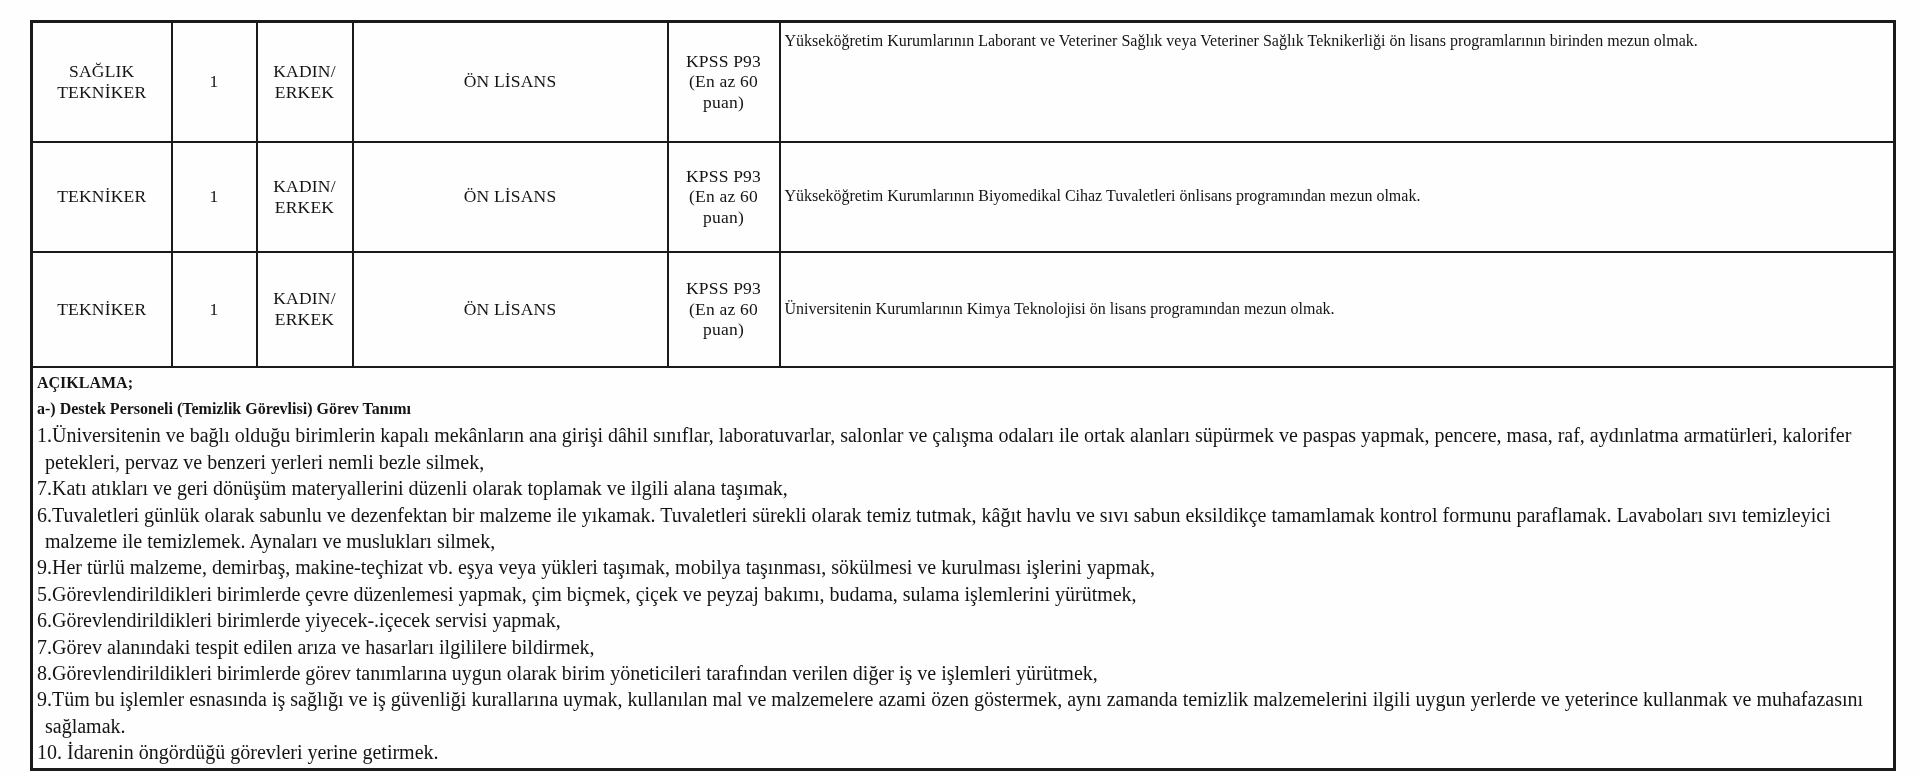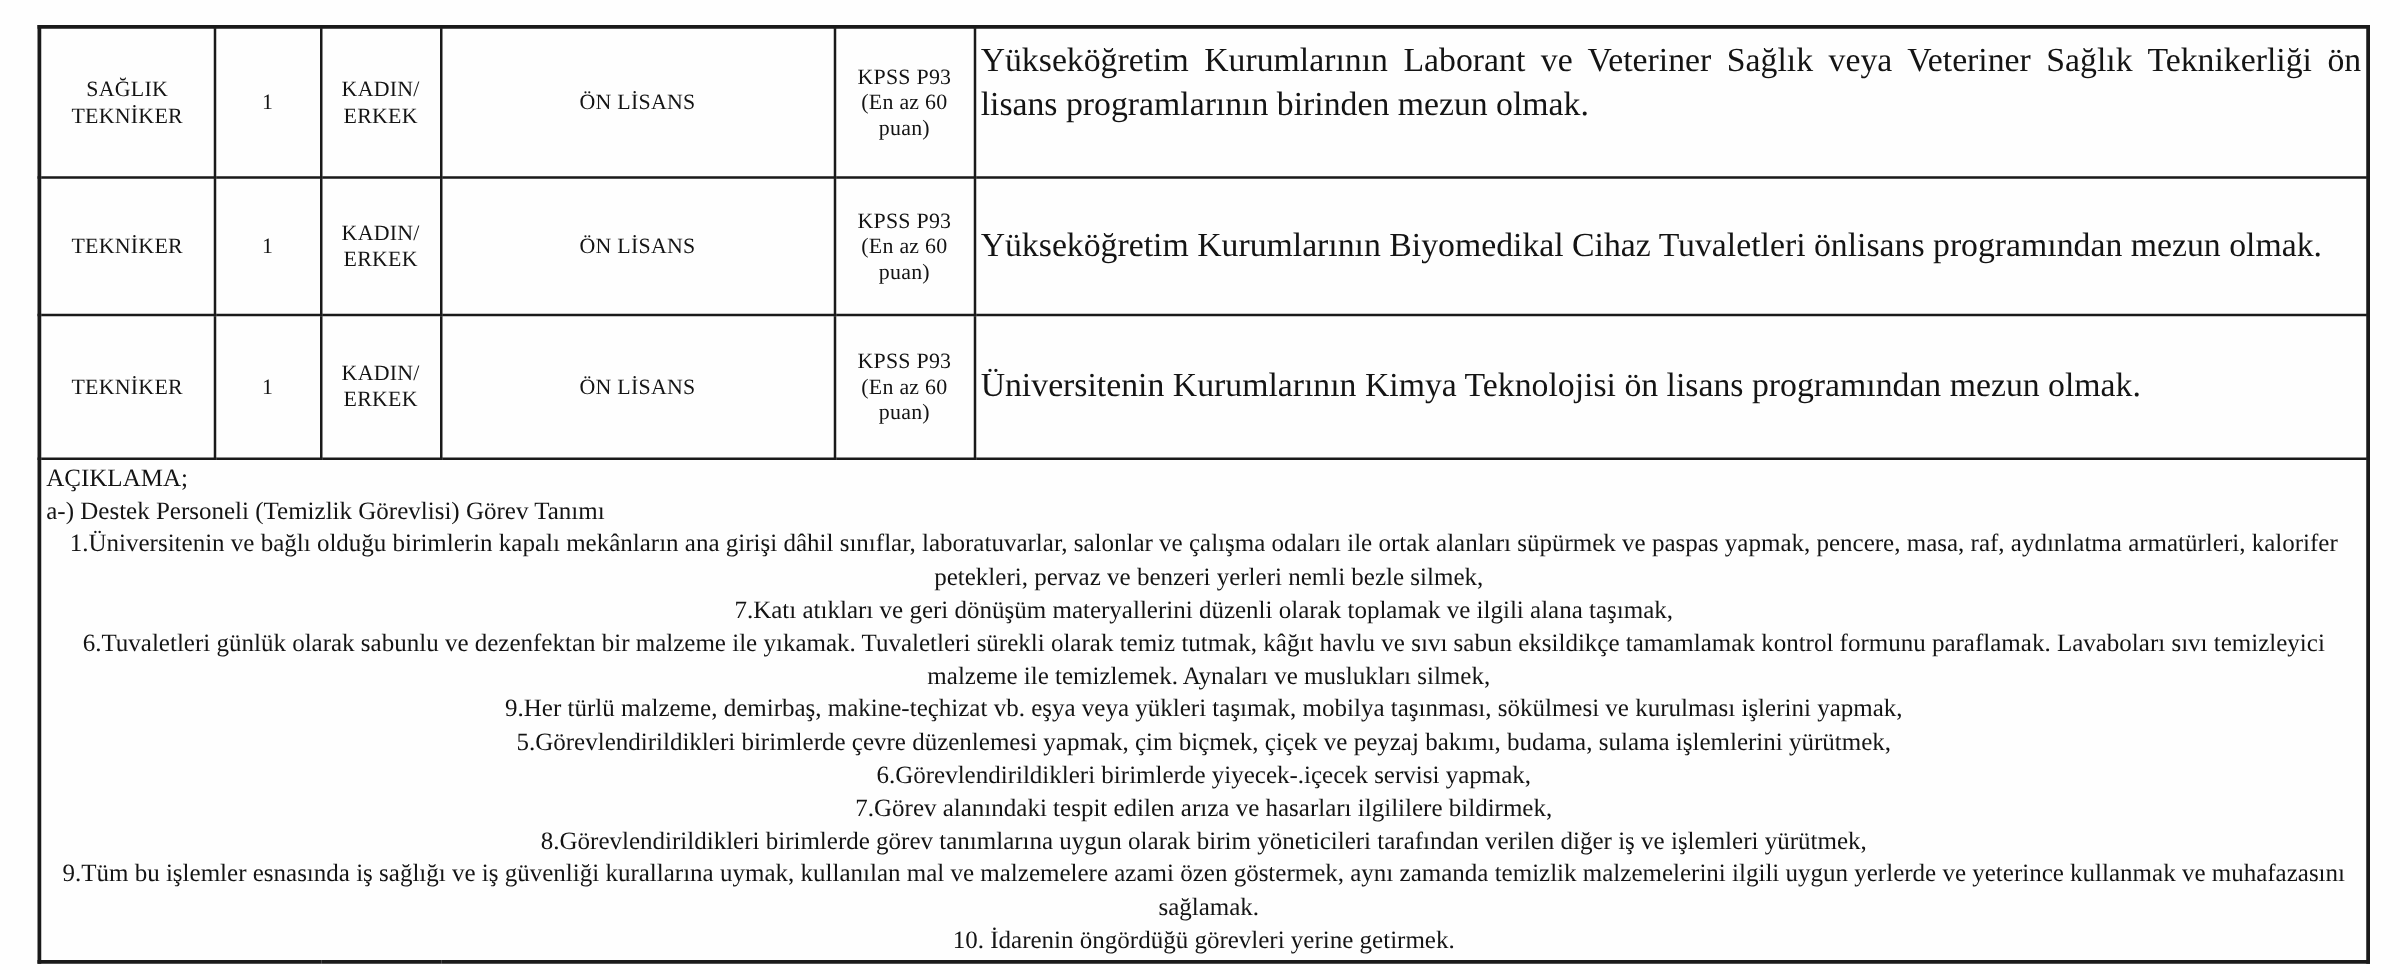--- a/index.html
+++ b/index.html
@@ -31,44 +31,43 @@
   tr.r2 { height: 110px; }
   tr.r3 { height: 115px; }
   td.c-center {
     text-align: center;
     font-size: 17.5px;
     line-height: 1.18;
     letter-spacing: 0.2px;
   }
   td.c-req {
     text-align: justify;
-    font-size: 27px;
+    font-size: 16px;
     line-height: 1.3;
     padding: 4px 8px;
     vertical-align: middle;
   }
   tr.r1 td.c-req { vertical-align: top; padding-top: 8px; }
   td.notes-cell {
     vertical-align: top;
     text-align: left;
     padding: 2px 8px 6px 6px;
   }
   .notes-heading, .notes-subheading {
-    font-weight: normal;
-    font-size: 20px;
+    font-weight: bold;
+    font-size: 16px;
     line-height: 26.4px;
     margin: 0;
   }
   .note-item {
     font-size: 20px;
     line-height: 26.4px;
     margin: 0;
     padding-left: 8px;
     text-indent: -8px;
-    text-align: center;
   }
 </style>
 </head>
 <body>
 
 <div class="sheet">
   <table class="job-table">
     <colgroup>
       <col style="width:140px">
       <col style="width:85px">

